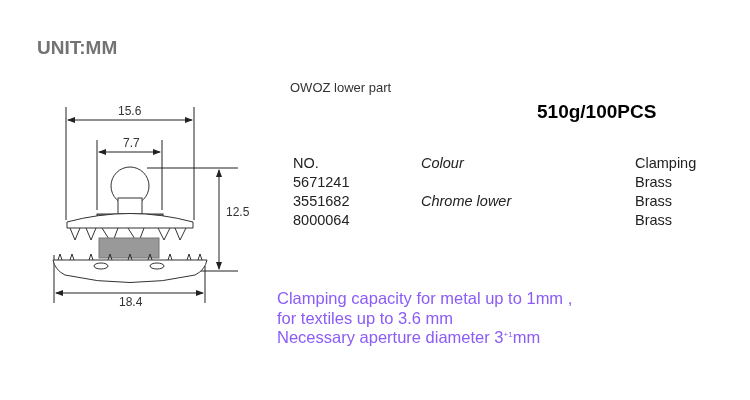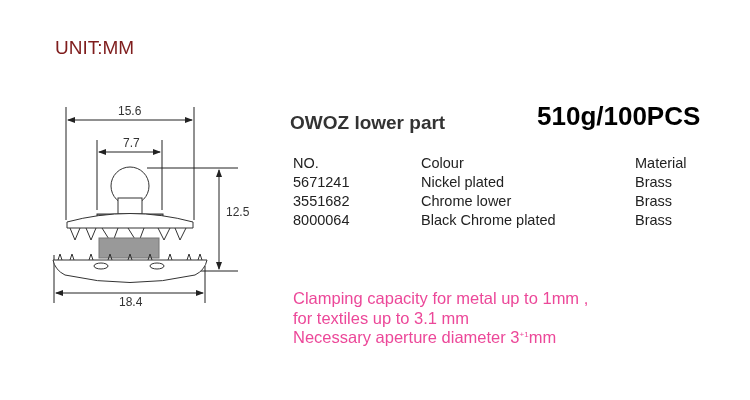--- a/index.html
+++ b/index.html
@@ -1,63 +1,61 @@
 <!DOCTYPE html>
 <html><head>
 <meta charset="utf-8">
 <style>
   html, body { margin:0; padding:0; background:#fff; }
   body { width:750px; height:400px; position:relative; overflow:hidden; font-family:"Liberation Sans", sans-serif; color:#222; }
   .abs { position:absolute; white-space:nowrap; }
-  .unit { left:37px; top:37px; font-size:19px; font-weight:normal; color:#7f1d1d;margin-left:18px; }
-  .title { left:290px; top:112px; font-size:19px; font-weight:bold; color:#333; }
-  .weight { left:537px; top:101px; font-size:26px; font-weight:bold; color:#000; }
+  .unit { left:37px; top:37px; font-size:19px; font-weight:bold; color:#737373; }
+  .title { left:290px; top:80px; font-size:13px; font-weight:normal; color:#333; }
+  .weight { left:537px; top:101px; font-size:19px; font-weight:bold; color:#000; }
   .table { left:293px; top:154px; font-size:14.5px; color:#222; line-height:19px; }
   .row { position:relative; height:19px;text-align:center; }
   .c1 { position:absolute; left:0; }
-  .c2 { position:absolute; left:128px; }
+  .c2 { position:absolute; left:128px;font-style:italic; }
   .c3 { position:absolute; left:342px; }
-  .notes { left:293px; top:289px; font-size:16.5px; color:#ec4899; line-height:19.5px; }
+  .notes { left:277px; top:289px; font-size:16.5px; color:#8b5cf6; line-height:19.5px; }
   .notes sup { font-size:8px; vertical-align:top; position:relative; top:-3px; }
   svg { position:absolute; left:0; top:0; }
   .dim { font-size:12px; fill:#333; font-family:"Liberation Sans", sans-serif; }
 </style>
 </head>
 <body>
 
 <div class="abs unit">UNIT:MM</div>
 <div class="abs title">OWOZ lower part</div>
 <div class="abs weight">510g/100PCS</div>
 
 <div class="abs table" style="width:400px;">
   <div class="row">
     <span class="c1">NO.</span>
     <span class="c2">Colour</span>
-    <span class="c3">Material</span>
+    <span class="c3">Clamping</span>
   </div>
   <div class="row">
     <span class="c1">5671241</span>
-    <span class="c2">Nickel plated</span>
     <span class="c3">Brass</span>
   </div>
   <div class="row">
     <span class="c1">3551682</span>
     <span class="c2">Chrome lower</span>
     <span class="c3">Brass</span>
   </div>
   <div class="row">
     <span class="c1">8000064</span>
-    <span class="c2">Black Chrome plated</span>
     <span class="c3">Brass</span>
   </div>
 </div>
 
 <div class="abs notes">
   <div>Clamping capacity for metal up to 1mm ,</div>
-  <div>for textiles up to 3.1 mm</div>
+  <div>for textiles up to 3.6 mm</div>
   <div><span>Necessary aperture diameter 3</span><sup>+1</sup><span>mm</span></div>
 </div>
 
 <svg width="750" height="400">
   <defs>
     <marker id="arr" markerWidth="8" markerHeight="6" refX="7" refY="3" orient="auto-start-reverse">
       <path d="M0,0 L8,3 L0,6 Z" fill="#222"></path>
     </marker>
   </defs>
   <g stroke="#222" stroke-width="1" fill="none">

